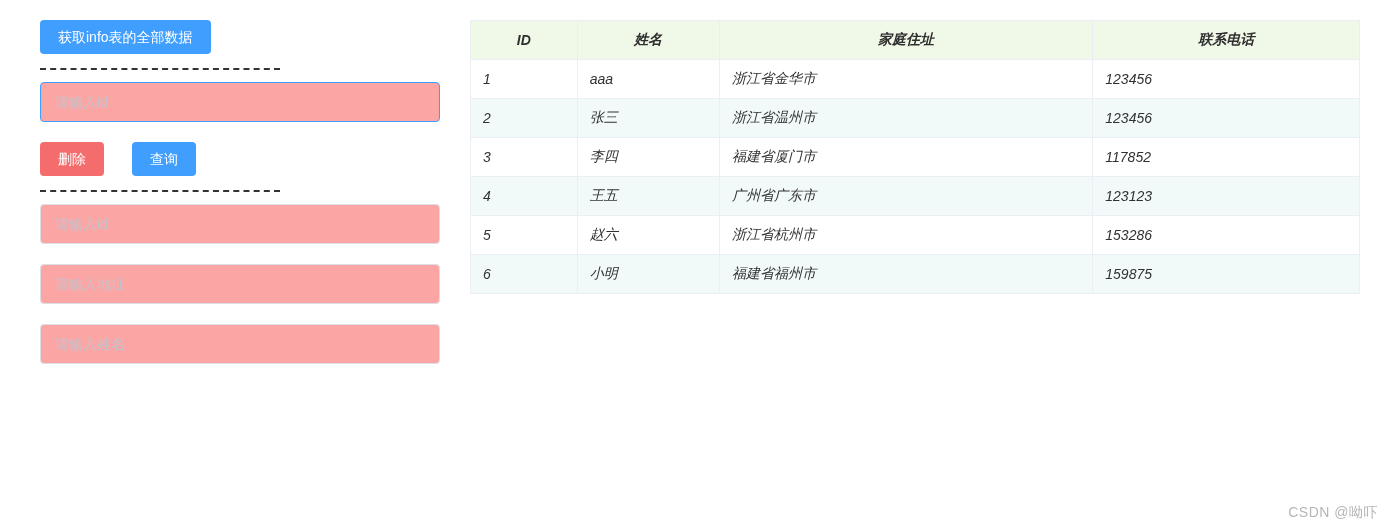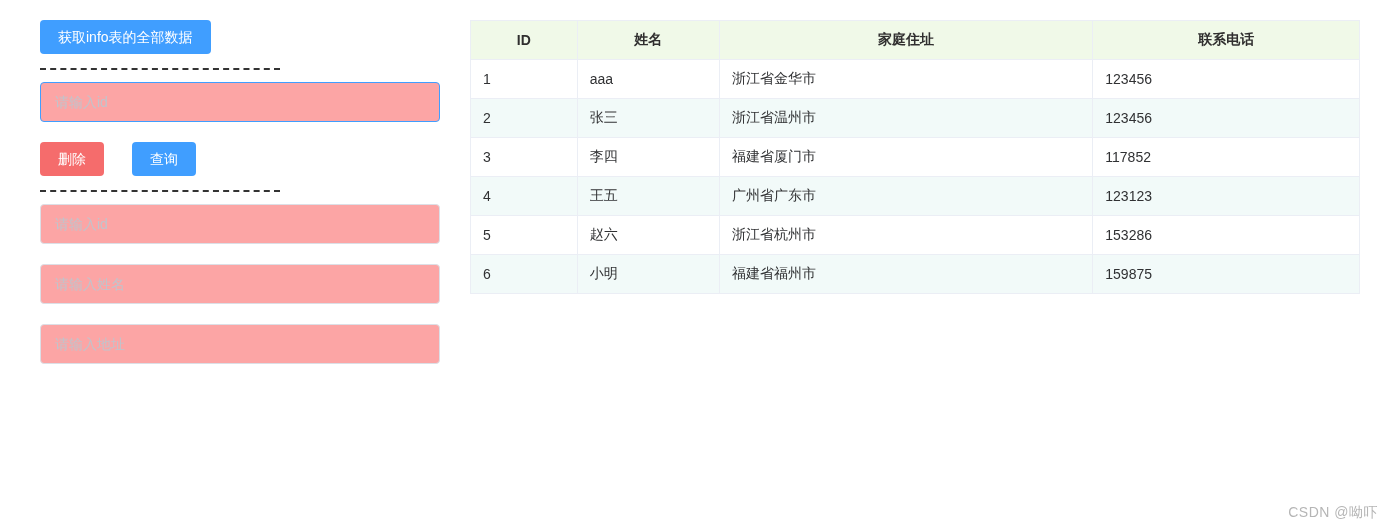--- a/index.html
+++ b/index.html
@@ -18,21 +18,21 @@
     .el-input::placeholder { color: #c0c4cc; }
     .el-input.focused { border-color: #409eff; }
 
     .input-block { margin-bottom: 20px; }
 
     .btn-row { display: flex; gap: 28px; margin-top: 0; }
 
     .right-panel { flex: 1; }
 
     table { width: 100%; border-collapse: collapse; table-layout: fixed; }
-    th, td { border: 1px solid #ebeef5; padding: 10px 12px; text-align: left; font-size: 14px; color: #303133; }
+    th, td { border: 1px solid #ebeef5; padding: 10px 12px; text-align: left; font-size: 14px; color: #303133; font-style: italic; }
     th { background: #f0f9e8; text-align: center; font-weight: 700; color: #302f2f; }
     tbody tr:nth-child(even) td { background: #f2faf9; }
     tbody tr:nth-child(odd)  td { background: #fff; }
 
     .col-id    { width: 12%; }
     .col-name  { width: 16%; }
     .col-addr  { width: 42%; }
     .col-phone { width: 30%; }
 
     .watermark { position: fixed; bottom: 10px; right: 22px; font-size: 14px; color: rgba(120,120,120,0.55); font-family: Liberation Sans, sans-serif; letter-spacing: 0.5px; }
@@ -56,24 +56,24 @@
       <button class="btn btn-danger">删除</button>
       <button class="btn btn-primary">查询</button>
     </div>
 
     <hr class="dashed-hr">
 
     <div class="input-block">
       <input class="el-input" placeholder="请输入id" style="">
     </div>
     <div class="input-block">
-      <input class="el-input" placeholder="请输入姓名" style="">
+      <input class="el-input" placeholder="请输入地址" style="">
     </div>
     <div class="input-block">
-      <input class="el-input" placeholder="请输入地址" style="">
+      <input class="el-input" placeholder="请输入姓名" style="">
     </div>
 
 
   </div>
 
   <div class="right-panel">
     <table>
       <colgroup>
         <col class="col-id">
           <col class="col-name">

